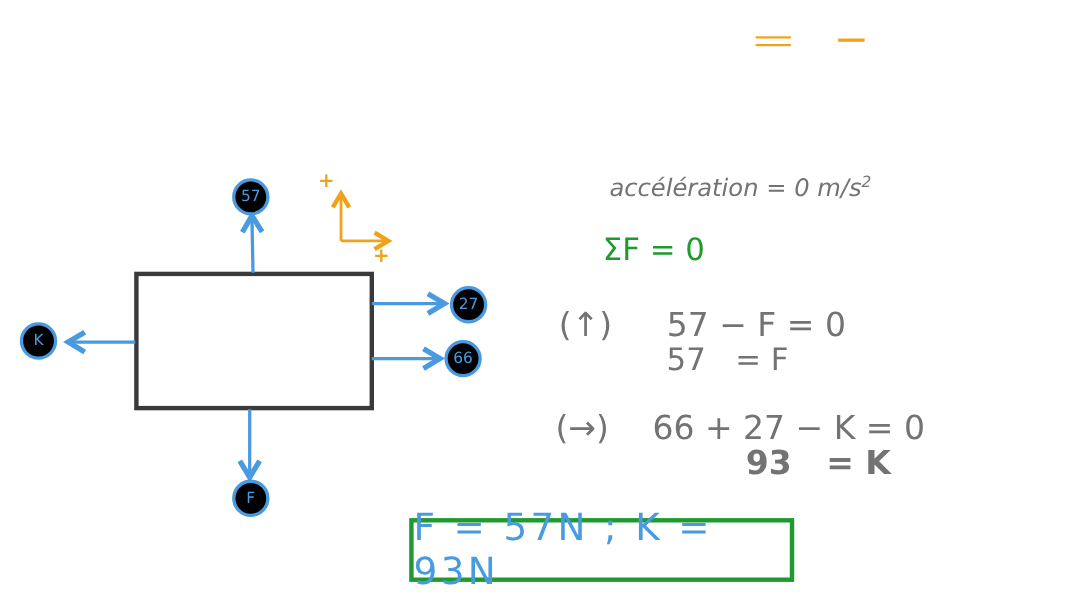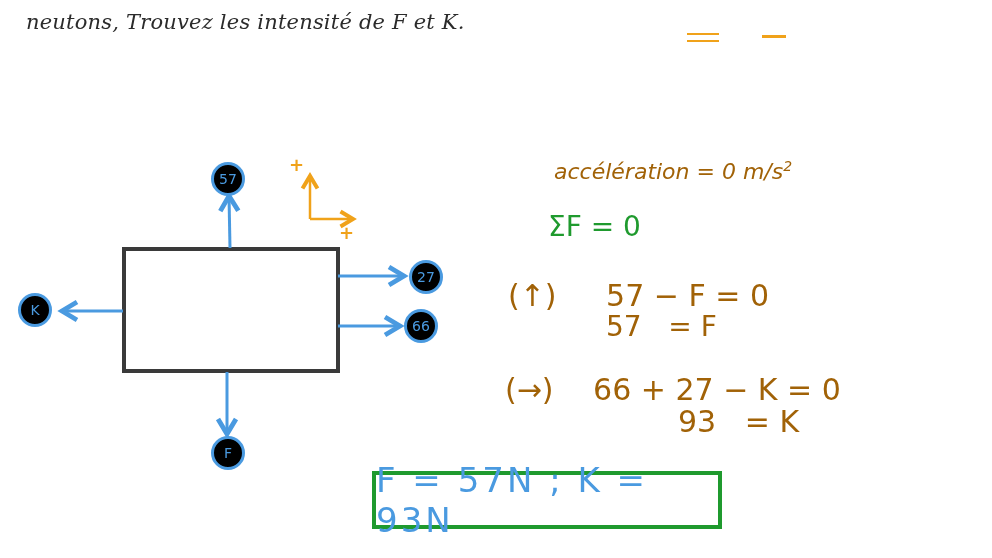--- a/index.html
+++ b/index.html
@@ -8,21 +8,21 @@
       font-family: "DejaVu Sans", sans-serif;
     }
     .problem {
       position: absolute; left: 26px; top: 8px; width: 940px;
       font-family: "DejaVu Serif", serif; font-style: italic;
       font-size: 21px; line-height: 29px; color: #2b2b2b; letter-spacing: 0.2px;
     }
     .problem .line { display: block; white-space: nowrap; }
     svg.diagram { position: absolute; left: 0; top: 0; }
     .hand {
-      position: absolute; font-family: "DejaVu Sans", sans-serif; color: #a16207;
+      position: absolute; font-family: "DejaVu Sans", sans-serif; color: #737373;
       white-space: nowrap;
     }
     .accel { left: 554px; top: 158px; font-size: 22px; font-style: italic; }
     .accel .sup { font-size: 14px; vertical-align: super; }
     .sumf { left: 548px; top: 210px; font-size: 28px; color: #1f9a2e; }
     .eq1a { left: 508px; top: 278px; font-size: 30px; }
     .eq1b { left: 606px; top: 310px; font-size: 28px; }
     .eq2a { left: 505px; top: 372px; font-size: 30px; }
     .eq2b { left: 678px; top: 404px; font-size: 30px; }
     .answer-box {
@@ -35,21 +35,20 @@
       position: absolute; width: 34px; height: 34px; border: 3px solid #4a9ae0; border-radius: 50%;
       box-sizing: border-box; display: flex; align-items: center; justify-content: center;
       font-size: 14px; color: #4a9ae0; font-family: "DejaVu Sans", sans-serif; background: #000000;
     }
     .plus { position: absolute; color: #f0a21a; font-size: 18px; font-weight: bold; }
   </style>
 </head>
 <body>
 
 <div class="problem">
-  <span class="line">neutons, Trouvez les intensité de F et K.</span>
 </div>
 
 <div style="position:absolute;left:687px;top:33px;width:32px;height:5px;border-top:2px solid #f0a21a;border-bottom:2px solid #f0a21a;"></div>
 <div style="position:absolute;left:762px;top:35px;width:24px;height:0;border-top:3px solid #f0a21a;"></div>
 
 <svg class="diagram" width="992" height="558">
   <defs>
     <marker id="ab" markerWidth="8" markerHeight="8" refX="6" refY="4" orient="auto">
       <path d="M1,1 L6,4 L1,7" fill="none" stroke="#4a9ae0" stroke-width="1.6"></path>
     </marker>
@@ -88,17 +87,17 @@
 <div class="hand eq1a">
   <span>(↑)</span>
   <span style="margin-left:40px;">57 − F = 0</span>
 </div>
 <div class="hand eq1b" style="white-space:pre;">57   = F</div>
 
 <div class="hand eq2a">
   <span>(→)</span>
   <span style="margin-left:30px;">66 + 27 − K = 0</span>
 </div>
-<div class="hand eq2b" style="white-space:pre;">93   = K</div>
+<div class="hand eq2b" style="white-space:pre;font-weight:bold;">93   = K</div>
 
 <div class="answer-box">
   <span>F = 57N ; K = 93N</span>
 </div>
 
 </body></html>

